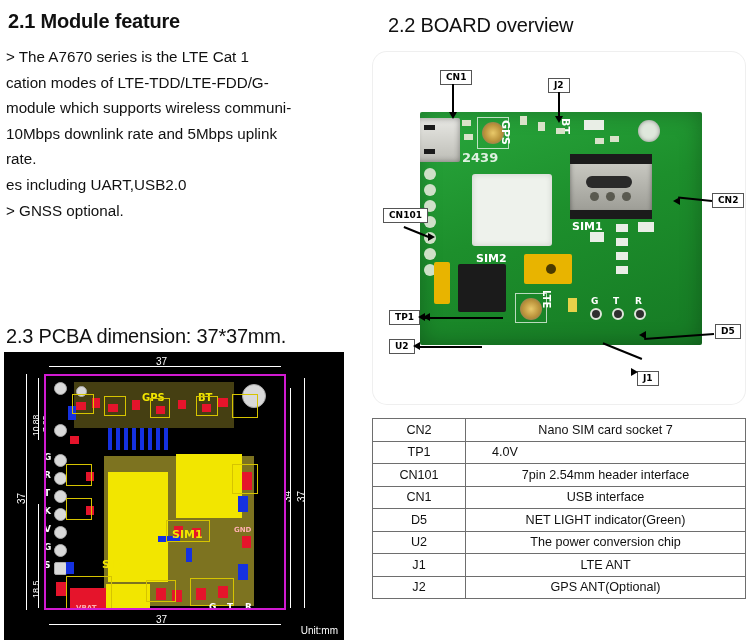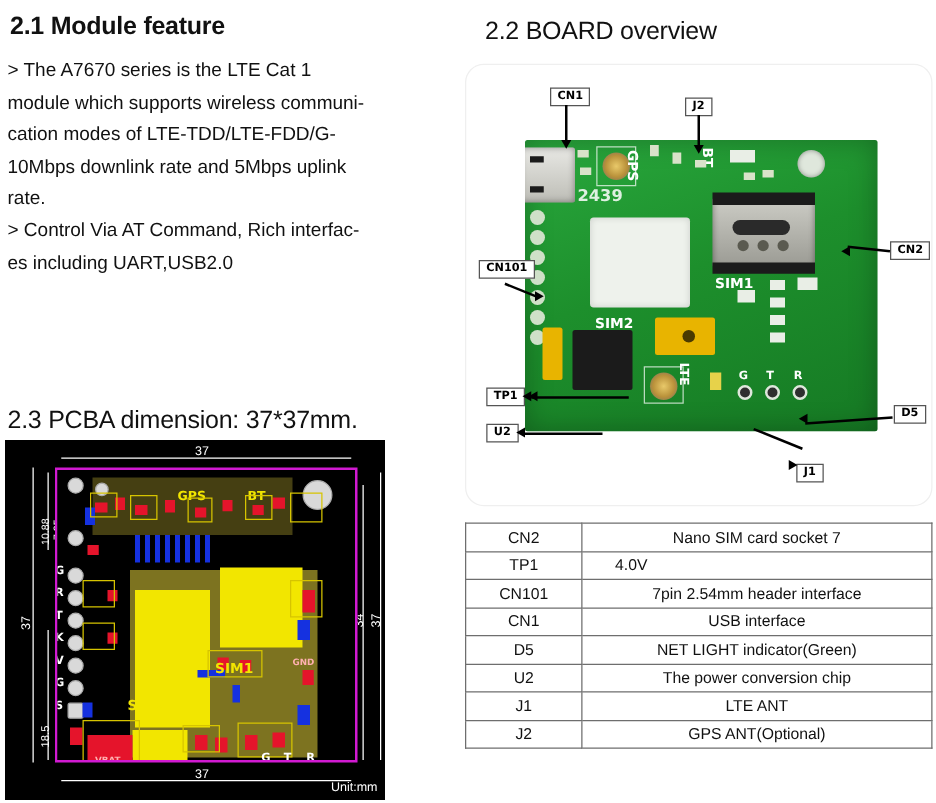--- a/index.html
+++ b/index.html
@@ -25,21 +25,21 @@
   #sec22{position:absolute;left:388px;top:14px;}
 
   .feature-list{
     position:absolute;left:6px;top:44px;width:352px;
     font-size:15.2px;line-height:25.6px;color:#111;
   }
   .feature-list .ln{white-space:nowrap;}
 
   
   .pcba-wrap{
-    position:absolute;left:4px;top:352px;width:304px;height:288px;
+    position:absolute;left:4px;top:352px;width:340px;height:288px;
     background:#000;overflow:hidden;
   }
   .pcb-outline{
     position:absolute;left:40px;top:22px;width:242px;height:236px;
     border:2px solid #d11ad1;box-sizing:border-box;background:#000;
   }
   .pcb-inner{
     position:absolute;left:0;top:0;right:0;bottom:0;
     background:#000;overflow:hidden;
   }
@@ -113,26 +113,26 @@
 <body>
 
 <div class="page">
 
   <div class="col-left">
 
     <div class="h-sec" id="sec21">2.1 Module feature</div>
 
     <div class="feature-list">
       <div class="ln">&gt; The A7670 series is the LTE Cat 1</div>
+      <div class="ln">cation modes of LTE-TDD/LTE-FDD/G-</div>
       <div class="ln">module which supports wireless communi-</div>
-      <div class="ln">cation modes of LTE-TDD/LTE-FDD/G-</div>
       <div class="ln">10Mbps downlink rate and 5Mbps uplink</div>
       <div class="ln">rate.</div>
-      <div class="ln">&gt; Control Via AT Command, Rich interfac-</div>
       <div class="ln">es including UART,USB2.0</div>
+      <div class="ln">&gt; GNSS optional.</div>
     </div>
 
     <div class="h-sec" id="sec23">2.3 PCBA dimension: 37*37mm.</div>
 
     <div class="pcba-wrap">
 
       <div class="dim-line" style="left:42px;top:14px;width:238px;height:1px;"></div>
       <div class="ahead left" style="left:38px;top:11px;"></div>
       <div class="ahead right" style="left:277px;top:11px;"></div>
       <div class="dim-txt" style="left:152px;top:4px;">37</div>

